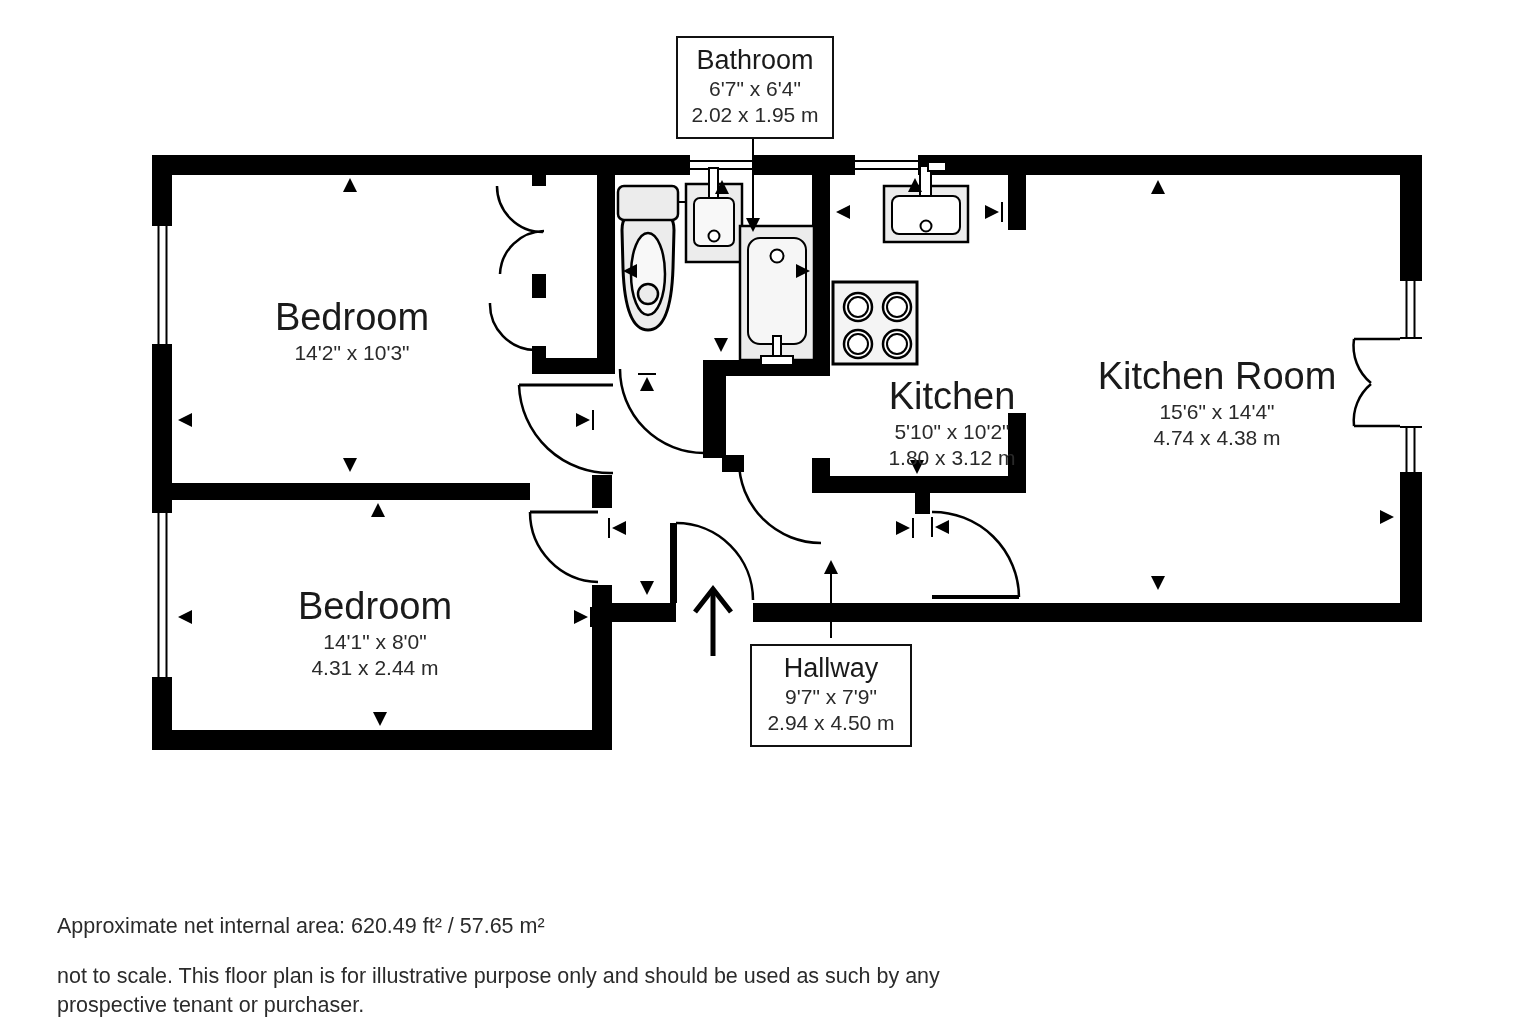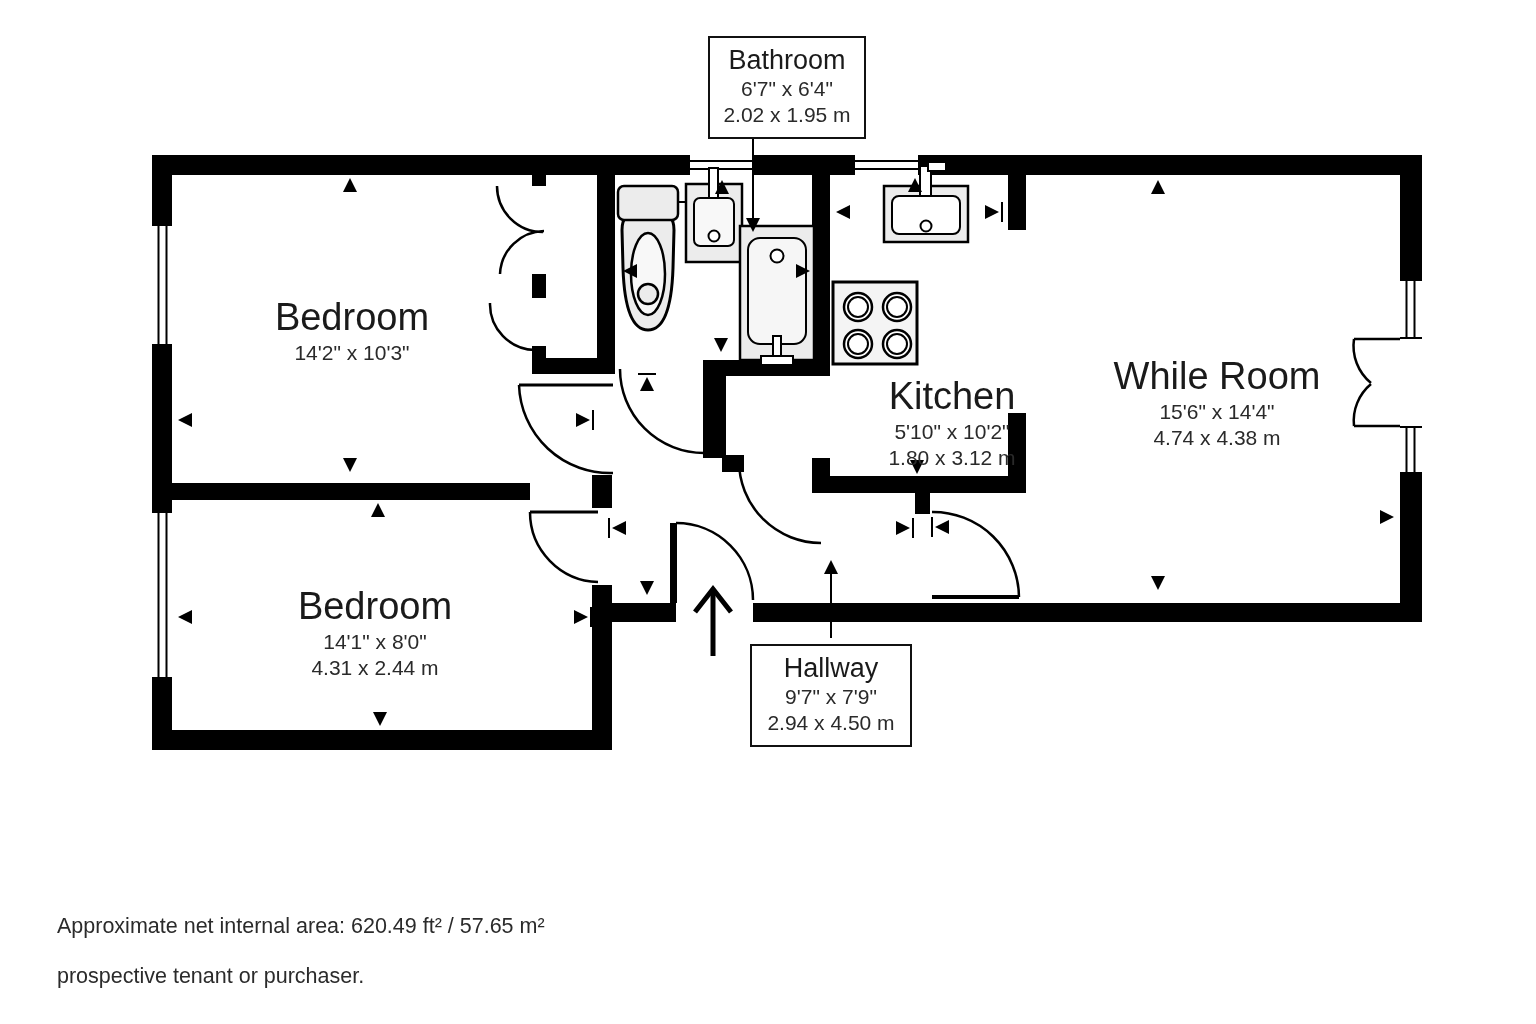--- a/index.html
+++ b/index.html
@@ -184,33 +184,34 @@
   <div class="room-dims">4.31 x 2.44 m</div>
 </div>
 
 <div class="room-label" style="left:842px;top:373px;width:220px;">
   <div class="room-name">Kitchen</div>
   <div class="room-dims">5'10" x 10'2"</div>
   <div class="room-dims">1.80 x 3.12 m</div>
 </div>
 
 <div class="room-label" style="left:1087px;top:353px;width:260px;">
-  <div class="room-name">While Room</div>
+  <div class="room-name">Kitchen Room</div>
   <div class="room-dims">15'6" x 14'4"</div>
   <div class="room-dims">4.74 x 4.38 m</div>
 </div>
 
-<div class="callout" style="left:676px;top:36px;width:158px;margin-left:32px;">
+<div class="callout" style="left:676px;top:36px;width:158px;">
   <div class="room-name">Bathroom</div>
   <div class="room-dims">6'7" x 6'4"</div>
   <div class="room-dims">2.02 x 1.95 m</div>
 </div>
 
 <div class="callout" style="left:750px;top:644px;width:162px;">
   <div class="room-name">Hallway</div>
   <div class="room-dims">9'7" x 7'9"</div>
   <div class="room-dims">2.94 x 4.50 m</div>
 </div>
 
 <div id="footer">
   <div class="area-line">Approximate net internal area: 620.49 ft² / 57.65 m²</div>
+  <div class="disc-line">not to scale. This floor plan is for illustrative purpose only and should be used as such by any</div>
   <div class="disc-line">prospective tenant or purchaser.</div>
 </div>
 
 </body></html>

